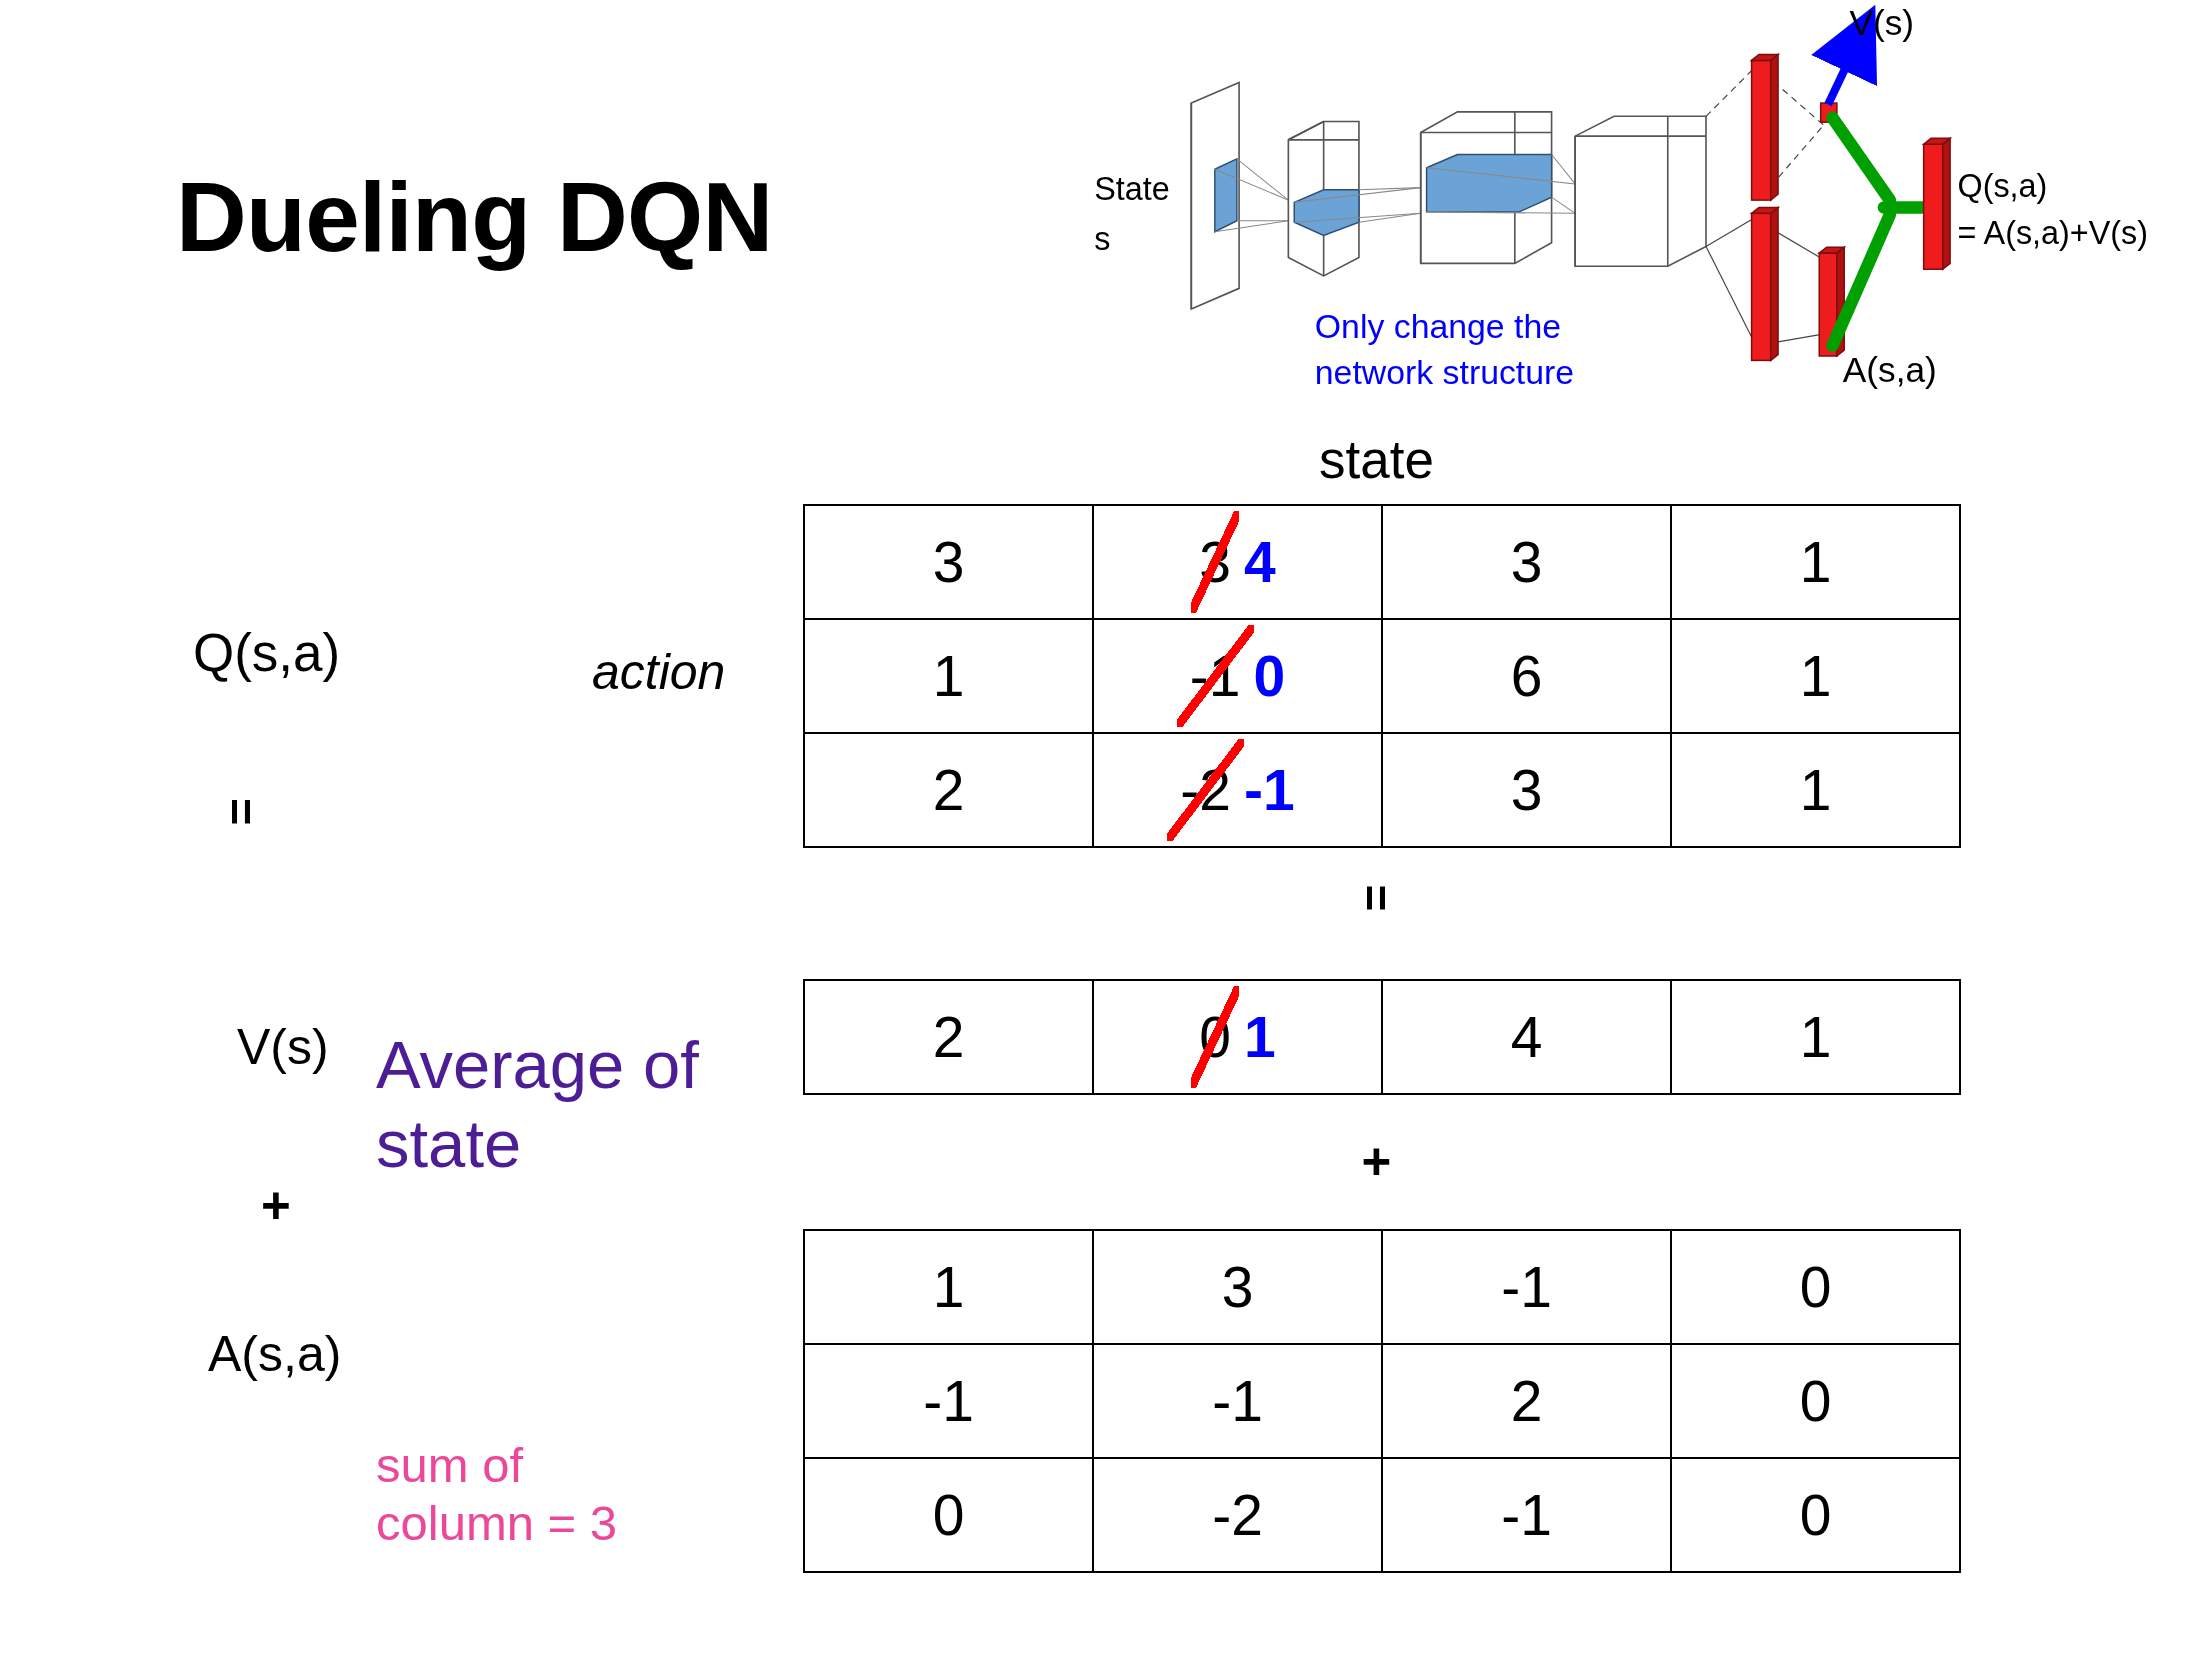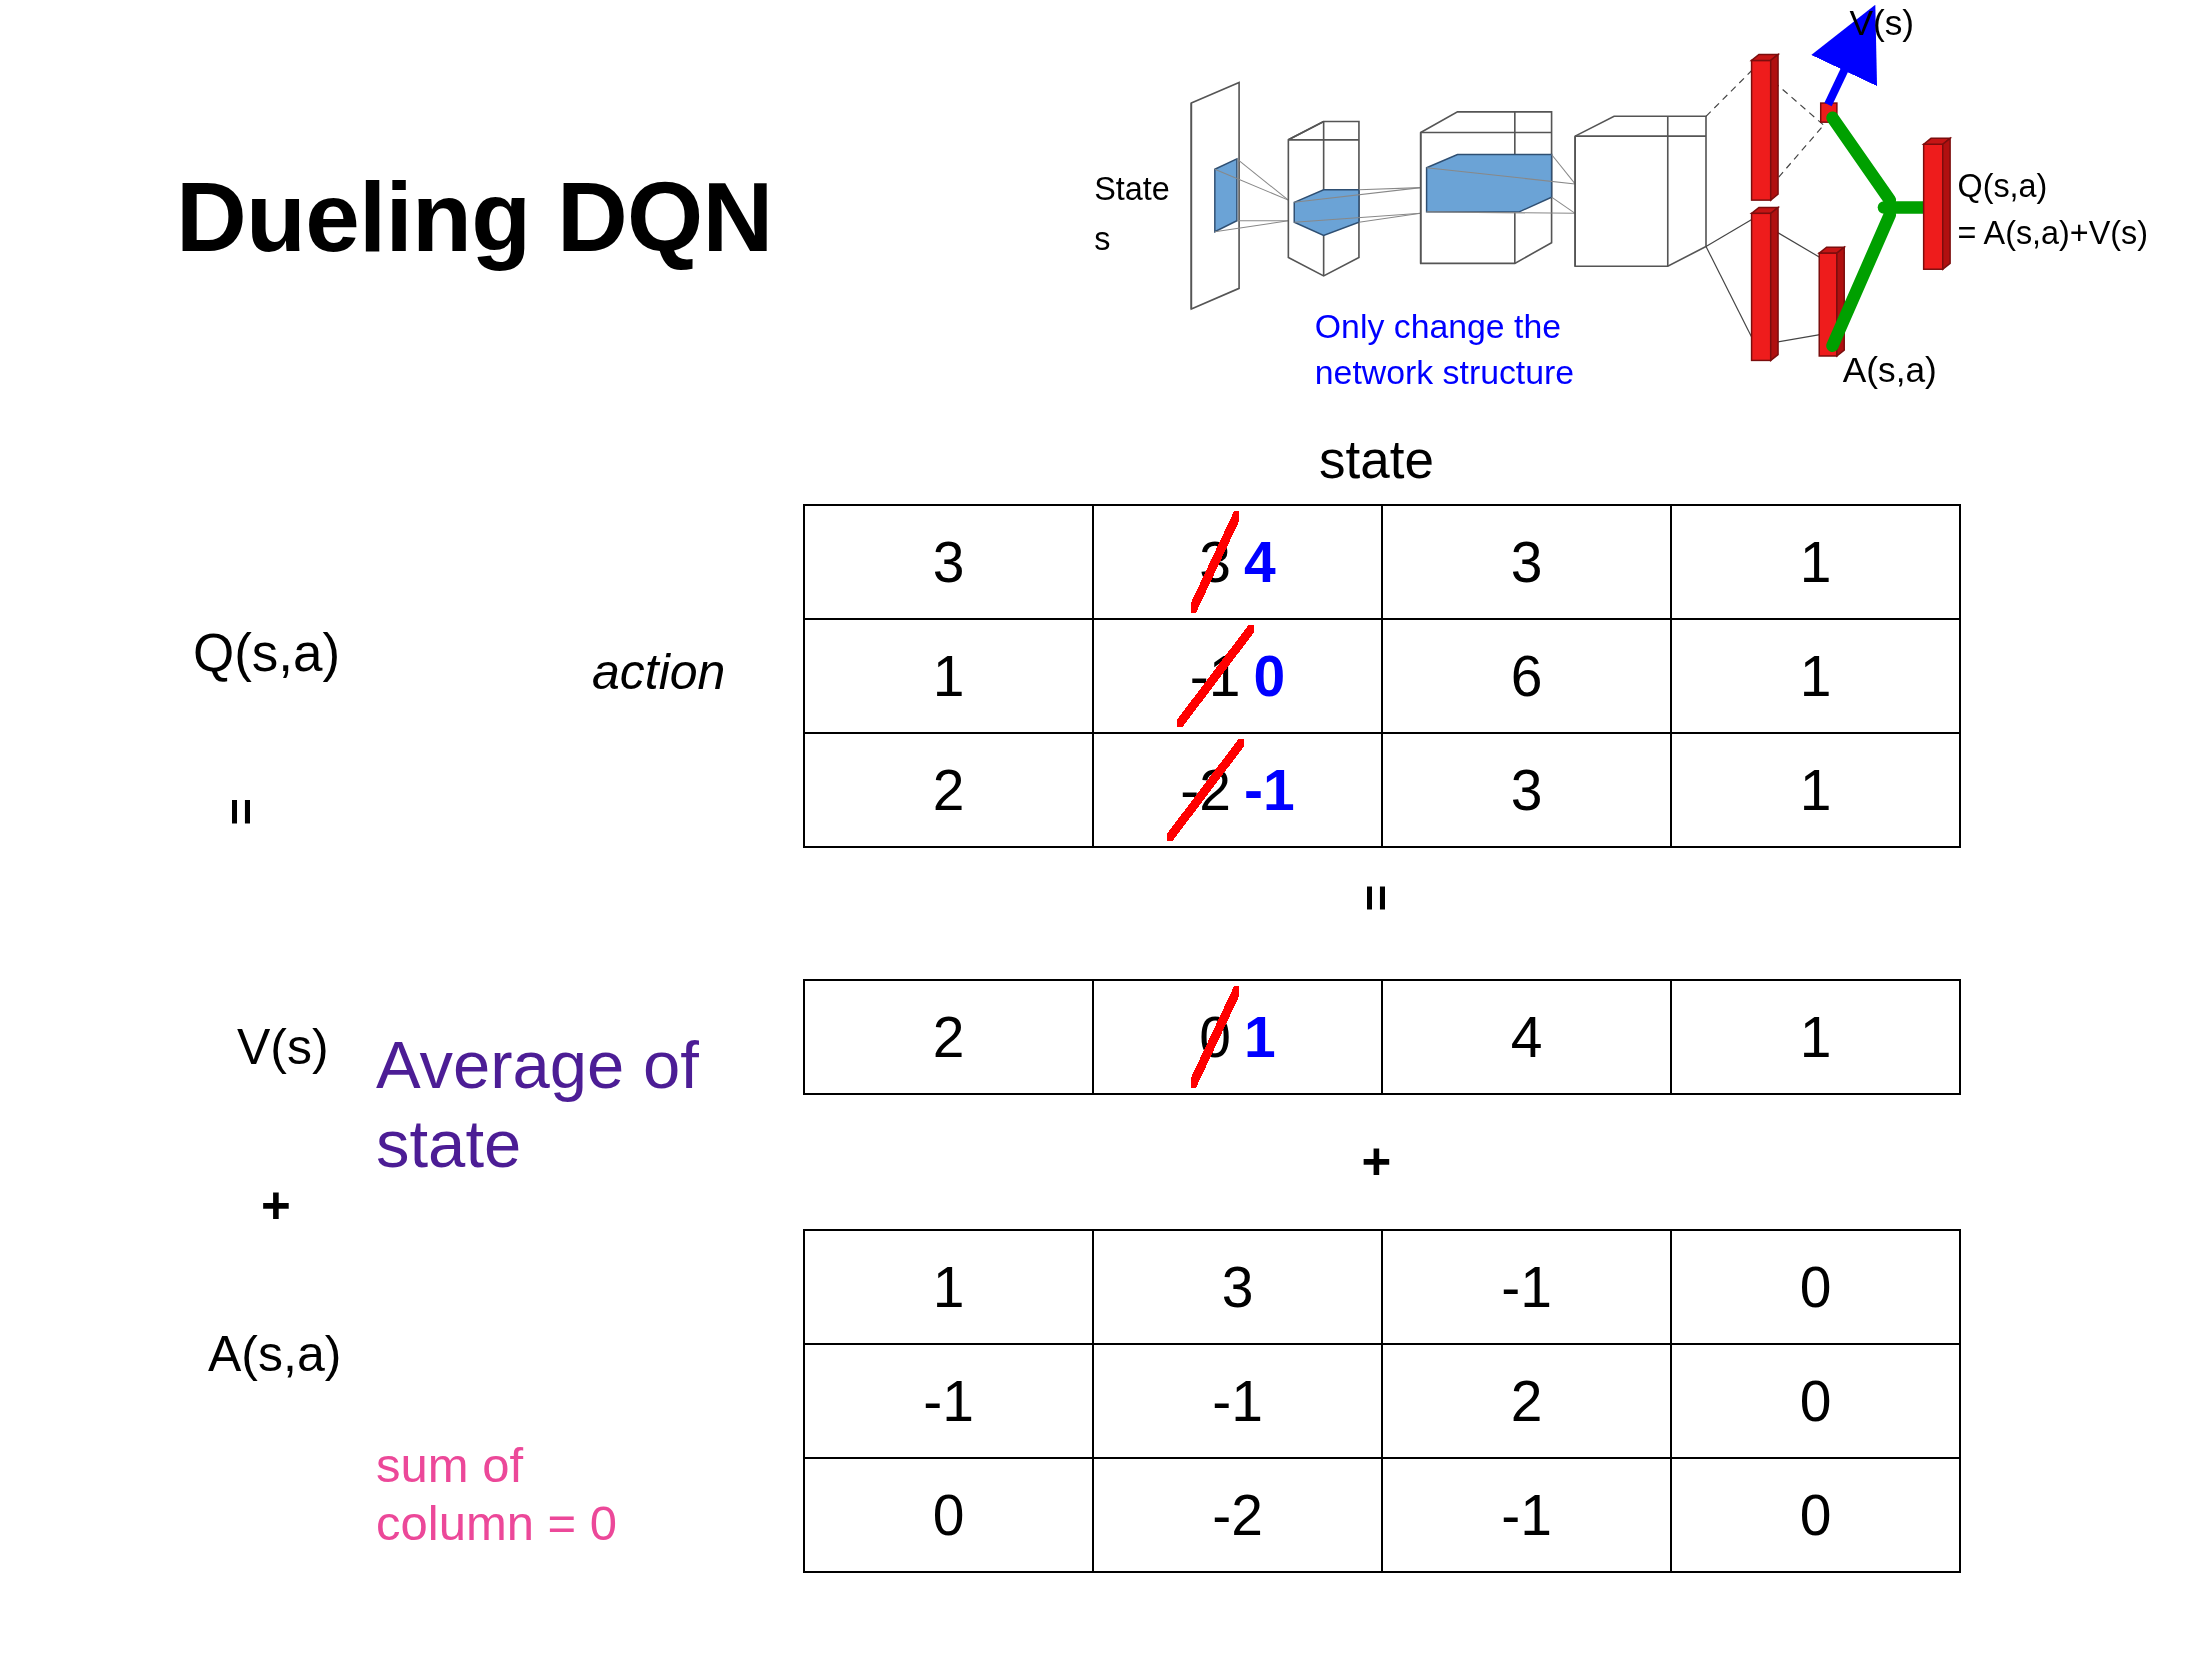--- a/index.html
+++ b/index.html
@@ -199,21 +199,21 @@
   <div class="lbl black" id="lab-a">A(s,a)</div>
   <div class="lbl black" id="lab-action">action</div>
 
   <div class="lbl blue" id="note-avg">
     <div>Average of</div>
     <div>state</div>
   </div>
 
   <div class="lbl blue" id="note-sum">
     <div>sum of</div>
-    <div>column = 0</div>
+    <div>column = 3</div>
   </div>
 
   <div id="lab-state">state</div>
 
   <table class="tbl" id="tbl-q">
     <tbody id="tbody-q">
         <tr>
           <td>3</td>
           <td><span class="edit">
               <span class="old">3</span>

